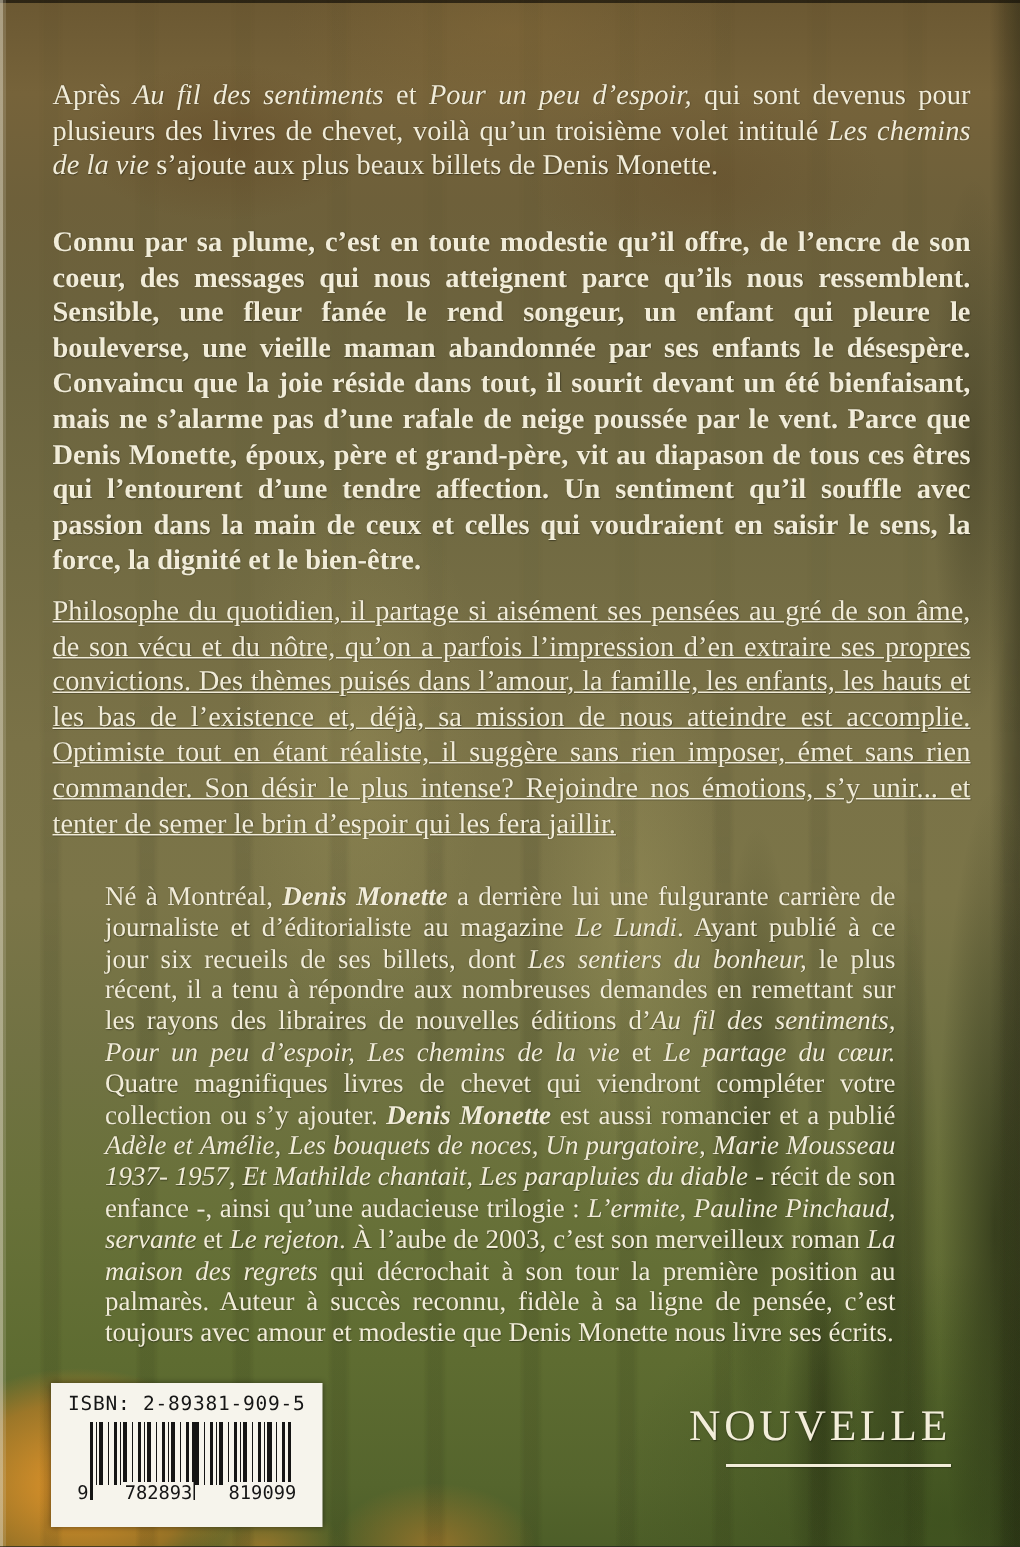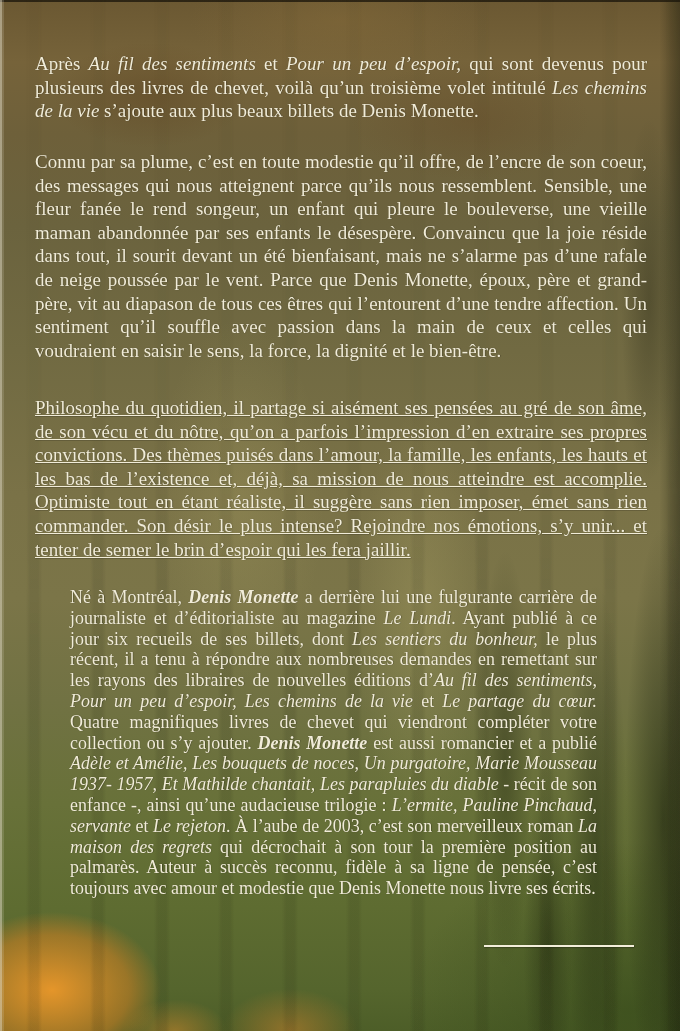--- a/index.html
+++ b/index.html
@@ -44,21 +44,21 @@
   }
   
   .txt{
     position:absolute;
     color:#f1ecd8;
     text-align:justify;
     text-shadow:0.4px 0.4px 0.8px rgba(10,10,5,0.45);
   }
   .body-par{left:35px;width:612px;font-size:19px;line-height:23.6px;}
   .p1{top:52px;}
-  .p2{top:150px;}
+  .p2{top:150px;font-weight:bold;}
   .p3{top:396px;text-decoration:underline;}
   .bio{left:70px;width:527px;top:587px;font-size:18px;line-height:20.8px;}
   .i{font-style:italic;}
   .b{font-weight:bold;}
   
   .isbn-box{
     position:absolute;left:34px;top:922px;width:181px;height:96px;
     background:#f6f4ec;
     box-shadow:0 0 4px rgba(0,0,0,0.45);
   }
@@ -104,17 +104,32 @@
   <div class="bg"></div>
 
   <div class="txt body-par p1"><span>Après </span><span class="i">Au fil des sentiments</span><span> et </span><span class="i">Pour un peu d’espoir,</span><span> qui sont devenus pour plusieurs des livres de chevet, voilà qu’un troisième volet intitulé </span><span class="i">Les chemins de la vie</span><span> s’ajoute aux plus beaux billets de Denis Monette.</span></div>
 
   <div class="txt body-par p2"><span>Connu par sa plume, c’est en toute modestie qu’il offre, de l’encre de son coeur, des messages qui nous atteignent parce qu’ils nous ressemblent. Sensible, une fleur fanée le rend songeur, un enfant qui pleure le bouleverse, une vieille maman abandonnée par ses enfants le désespère. Convaincu que la joie réside dans tout, il sourit devant un été bienfaisant, mais ne s’alarme pas d’une rafale de neige poussée par le vent. Parce que Denis Monette, époux, père et grand-père, vit au diapason de tous ces êtres qui l’entourent d’une tendre affection. Un sentiment qu’il souffle avec passion dans la main de ceux et celles qui voudraient en saisir le sens, la force, la dignité et le bien-être.</span></div>
 
   <div class="txt body-par p3"><span>Philosophe du quotidien, il partage si aisément ses pensées au gré de son âme, de son vécu et du nôtre, qu’on a parfois l’impression d’en extraire ses propres convictions. Des thèmes puisés dans l’amour, la famille, les enfants, les hauts et les bas de l’existence et, déjà, sa mission de nous atteindre est accomplie. Optimiste tout en étant réaliste, il suggère sans rien imposer, émet sans rien commander. Son désir le plus intense? Rejoindre nos émotions, s’y unir... et tenter de semer le brin d’espoir qui les fera jaillir.</span></div>
 
   <div class="txt bio"><span>Né à Montréal, </span><span class="i b">Denis Monette</span><span> a derrière lui une fulgurante carrière de journaliste et d’éditorialiste au magazine </span><span class="i">Le Lundi</span><span>. Ayant publié à ce jour six recueils de ses billets, dont </span><span class="i">Les sentiers du bonheur,</span><span> le plus récent, il a tenu à répondre aux nombreuses demandes en remettant sur les rayons des libraires de nouvelles éditions d’</span><span class="i">Au fil des sentiments, Pour un peu d’espoir, Les chemins de la vie</span><span> et </span><span class="i">Le partage du cœur.</span><span> Quatre magnifiques livres de chevet qui viendront compléter votre collection ou s’y ajouter. </span><span class="i b">Denis Monette</span><span> est aussi romancier et a publié </span><span class="i">Adèle et Amélie, Les bouquets de noces, Un purgatoire, Marie Mousseau 1937- 1957, Et Mathilde chantait, Les parapluies du diable</span><span> - récit de son enfance -, ainsi qu’une audacieuse trilogie : </span><span class="i">L’ermite, Pauline Pinchaud, servante</span><span> et </span><span class="i">Le rejeton</span><span>. À l’aube de 2003, c’est son merveilleux roman </span><span class="i">La maison des regrets</span><span> qui décrochait à son tour la première position au palmarès. Auteur à succès reconnu, fidèle à sa ligne de pensée, c’est toujours avec amour et modestie que Denis Monette nous livre ses écrits.</span></div>
 
+  <div class="isbn-box">
+    <div class="isbn-label">ISBN: 2-89381-909-5</div>
+    <div class="barcode">
+      <div class="bars"></div>
+      <div class="guard g-left"></div>
+      <div class="guard g-mid"></div>
+      <div class="guard g-right"></div>
+      <div class="digits">
+        <span class="d-prefix">9</span>
+        <span>782893</span>
+        <span>819099</span>
+      </div>
+    </div>
+  </div>
 
   <div class="edition">
+    <div>NOUVELLE</div>
     <div class="rule"></div>
   </div>
 </div>
 
 </body></html>

